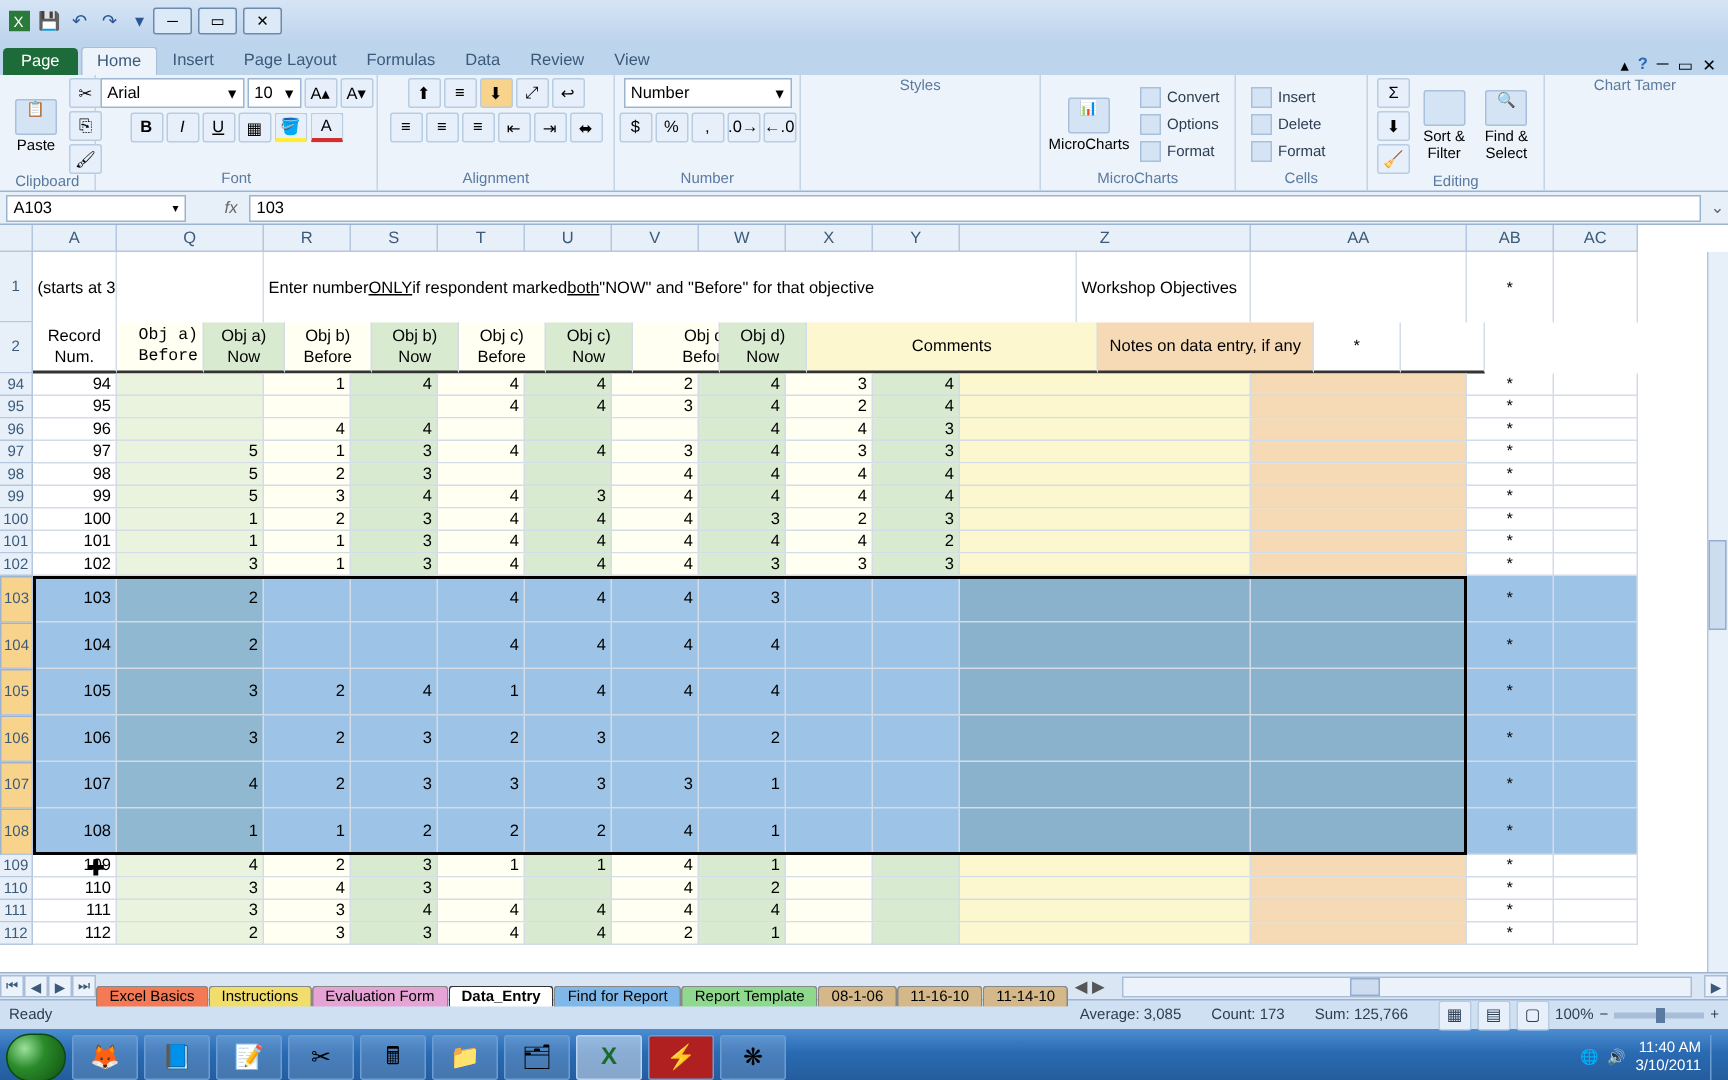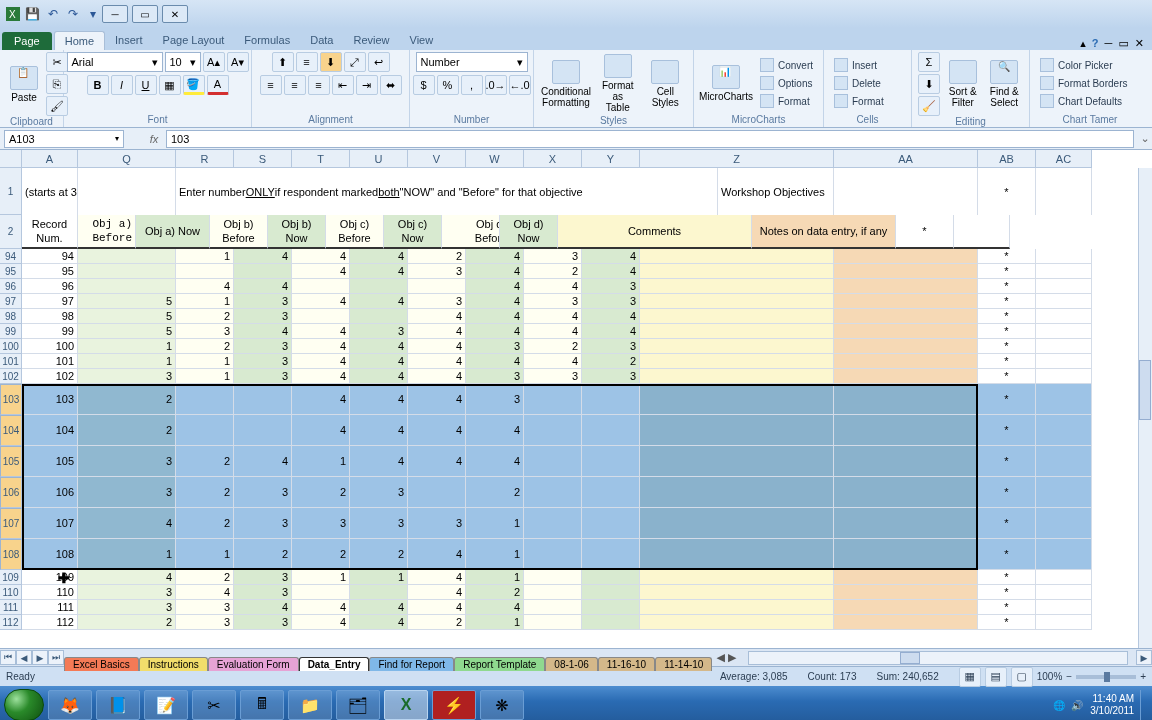--- a/index.html
+++ b/index.html
@@ -226,34 +226,20 @@
         <div class="smbtn">%</div>
         <div class="smbtn">,</div>
         <div class="smbtn">.0→</div>
         <div class="smbtn">←.0</div>
       </div>
     </div>
     <div class="group-label">Number</div>
   </div>
 
   <div class="group" style="width:160px">
-    <div class="group-body">
-      <div class="bigbtn">
-          <div class="ico"></div>
-          <span>Conditional Formatting</span>
-        </div>
-      <div class="bigbtn">
-          <div class="ico"></div>
-          <span>Format as Table</span>
-        </div>
-      <div class="bigbtn">
-          <div class="ico"></div>
-          <span>Cell Styles</span>
-        </div>
-    </div>
     <div class="group-label">Styles</div>
   </div>
 
   <div class="group" style="width:130px">
     <div class="group-body">
       <div class="bigbtn">
           <div class="ico">📊</div>
           <span>MicroCharts</span>
         </div>
       <div class="stack">
@@ -307,36 +293,20 @@
         </div>
       <div class="bigbtn">
           <div class="ico">🔍</div>
           <span>Find &amp; Select</span>
         </div>
     </div>
     <div class="group-label">Editing</div>
   </div>
 
   <div class="group" style="width:120px;border-right:none">
-    <div class="group-body">
-        <div class="stack">
-      <div class="menuitem">
-            <div class="mi"></div>
-            <span>Color Picker</span>
-          </div>
-      <div class="menuitem">
-            <div class="mi"></div>
-            <span>Format Borders</span>
-          </div>
-      <div class="menuitem">
-            <div class="mi"></div>
-            <span>Chart Defaults</span>
-          </div>
-    </div>
-      </div>
     <div class="group-label">Chart Tamer</div>
   </div>
 </div>
 
 <div class="fbar-row">
   <div class="namebox">
       <span>A103</span>
       <span style="font-size:8px">▾</span>
     </div>
   <div style="width:18px"></div>
@@ -400,21 +370,21 @@
           <span> "NOW" and "Before" for that objective</span>
         </div>
         <div class="cell " style="width: 116px; white-space: normal;">Workshop Objectives</div>
         <div class="cell " style="width: 144px;"></div>
         <div class="cell c c" style="width: 58px;">*</div>
         <div class="cell " style="width: 56px;"></div>
       </div>
       <div class="crow header-row2" style="height: 34px;">
         <div class="cell hdr c " style="width: 56px; white-space: normal; text-align: center; line-height: 14px;">Record Num.</div>
         <div class="cell hdr c bg-r" style="width: 58px; white-space: normal; text-align: right; line-height: 14px; font-family: Liberation Mono, monospace;">Obj a) Before</div>
-        <div class="cell hdr c bg-s" style="width: 74px; white-space: normal; text-align: center; line-height: 14px;">Obj a) Now</div>
+        <div class="cell hdr c bg-s" style="width: 54px; white-space: normal; text-align: center; line-height: 14px;">Obj a) Now</div>
         <div class="cell hdr c bg-t" style="width: 58px; white-space: normal; text-align: center; line-height: 14px;">Obj b) Before</div>
         <div class="cell hdr c bg-u" style="width: 58px; white-space: normal; text-align: center; line-height: 14px;">Obj b) Now</div>
         <div class="cell hdr c bg-v" style="width: 58px; white-space: normal; text-align: center; line-height: 14px;">Obj c) Before</div>
         <div class="cell hdr c bg-w" style="width: 58px; white-space: normal; text-align: center; line-height: 14px;">Obj c) Now</div>
         <div class="cell hdr c bg-x" style="width: 58px; white-space: normal; text-align: center; line-height: 14px;">Obj d) Before</div>
         <div class="cell hdr c bg-y" style="width: 58px; white-space: normal; text-align: center; line-height: 14px;">Obj d) Now</div>
         <div class="cell hdr c bg-z" style="width: 194px; white-space: normal; text-align: center; line-height: 14px;">Comments</div>
         <div class="cell hdr c bg-aa" style="width: 144px; white-space: normal; text-align: center; line-height: 14px;">Notes on data entry, if any</div>
         <div class="cell hdr c " style="width: 58px; white-space: normal; text-align: center; line-height: 14px;">*</div>
         <div class="cell hdr c " style="width: 56px; white-space: normal; text-align: center; line-height: 14px;"></div>
@@ -752,21 +722,21 @@
       <div class="thumb"></div>
     </div>
   <div class="navbtn">▶</div>
 </div>
 
 <div class="status">
   <span>Ready</span>
   <div class="agg">
     <span>Average: 3,085</span>
     <span>Count: 173</span>
-    <span>Sum: 240,652</span>
+    <span>Sum: 125,766</span>
   </div>
   <div class="zoom">
     <div class="smbtn">▦</div>
     <div class="smbtn">▤</div>
     <div class="smbtn">▢</div>
     <span>100%</span>
     <span>−</span>
     <div style="width:60px;height:4px;background:#a8bed8;position:relative">
         <div style="position:absolute;left:28px;top:-3px;width:6px;height:10px;background:#5a7aa0"></div>
       </div>

